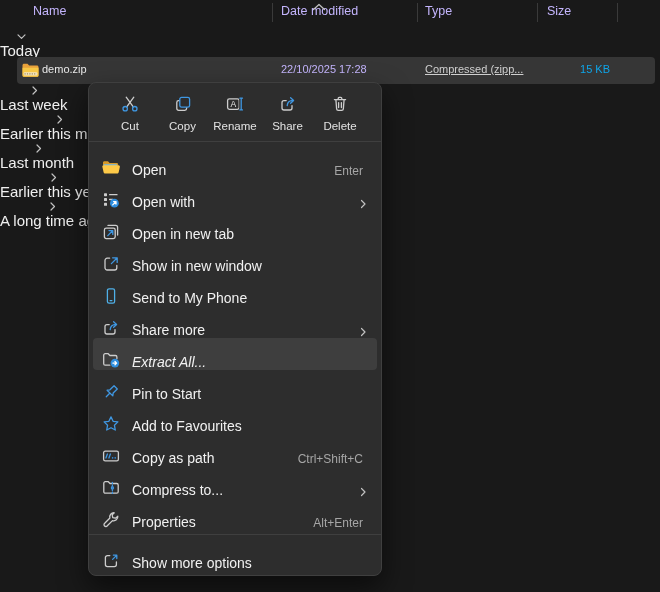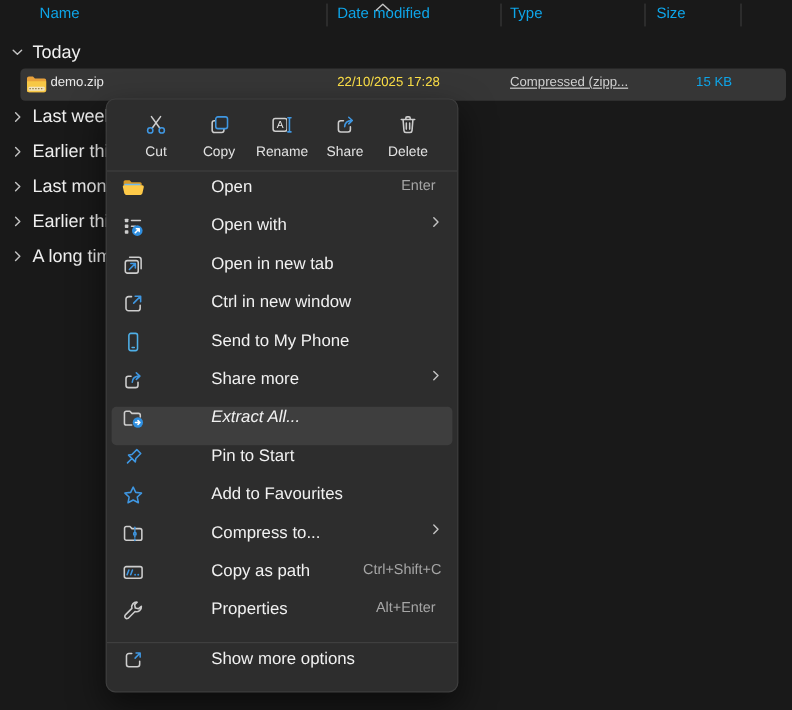--- a/index.html
+++ b/index.html
@@ -1,41 +1,41 @@
 <!DOCTYPE html>
 <html style="--bg: #191919; --menu-bg: #2d2d2d; --menu-border: #3f3f3f; --hover-bg: #3e3e3e; --selection-bg: #363636; --separator: #3f3f3f; --accent: #3f97e2; --accent-fill: #2f8fe0; --icon-gray: #cdcdcd; --text-primary: #f1f1f1; --text-secondary: #a6a6a6; --folder-yellow: #fdc948;"><head>
 <meta charset="utf-8">
 <style>
   html,body{margin:0;padding:0;}
   body{font-family:"Liberation Sans",sans-serif;}
   #screen{position:relative;width:660px;height:592px;background:var(--bg,#191919);overflow:hidden;}
 
   
-  .col-label{position:absolute;top:4px;font-size:12.5px;color:#0ea5e9;white-space:nowrap;}
+  .col-label{position:absolute;top:4px;font-size:12.5px;color:#c4b5fd;white-space:nowrap;}
   .col-sep{position:absolute;top:3px;width:1px;height:19px;background:#3a3a3a;}
   .sort-ind{position:absolute;left:312px;top:-3px;}
 
   
-  .group{position:absolute;left:0;height:24px;display:flex;align-items:center;color:#efefef;font-size:15px;white-space:nowrap;}
+  .group{position:absolute;left:0;height:24px;display:flex;align-items:center;color:#efefef;font-size:15px;white-space:nowrap;flex-direction:column;}
   .gchev{width:11px;height:11px;margin-left:9px;margin-right:7px;display:flex;align-items:center;}
 
   
   .filerow{position:absolute;left:17px;right:5px;top:57px;height:27px;background:var(--selection-bg,#363636);border-radius:4px;font-size:11px;color:#dcdcdc;}
   .filerow .ficon{position:absolute;left:5px;top:6px;}
   .filerow .fname{position:absolute;left:25px;top:6px;color:#e9e9e9;}
-  .filerow .fdate{position:absolute;left:264px;top:6px;color:#fde047;}
+  .filerow .fdate{position:absolute;left:264px;top:6px;color:#c4b5fd;}
   .filerow .ftype{position:absolute;left:408px;top:6px;color:#cfcfcf;text-decoration:underline;}
   .filerow .fsize{position:absolute;right:45px;top:6px;color:#0ea5e9;}
 
   
   .menu{position:absolute;left:88px;top:82px;width:294px;box-sizing:border-box;background:var(--menu-bg,#2d2d2d);border:1px solid var(--menu-border,#3f3f3f);border-radius:8px;padding:4px;box-shadow:0 12px 28px rgba(0,0,0,.55);z-index:10;}
   .cmdbar{display:flex;justify-content:space-between;padding:5px 12px 3px;}
   .cmd{display:flex;flex-direction:column;align-items:center;gap:4px;width:50px;font-size:11.5px;color:#e2e2e2;cursor:default;border-radius:4px;padding:2px 0;}
   .sep{height:1px;background:var(--separator,#3f3f3f);margin:4px -4px;}
-  .mi{display:flex;align-items:flex-start;height:32px;padding:0 6px 0 8px;border-radius:4px;color:var(--text-primary,#f1f1f1);font-size:14px;cursor:default;gap:44px;}
+  .mi{display:flex;align-items:flex-end;height:32px;padding:0 6px 0 8px;border-radius:4px;color:var(--text-primary,#f1f1f1);font-size:14px;cursor:default;}
   .mi.hover{background:var(--hover-bg,#3e3e3e);font-style:italic;}
   .mi .ic{width:20px;height:20px;margin-right:11px;display:flex;align-items:center;justify-content:center;flex:none;}
   .mi .lbl{flex:1;white-space:nowrap;}
   .mi .sc{font-size:12px;color:var(--text-secondary,#a6a6a6);margin-right:8px;white-space:nowrap;}
   .mi .sub{display:flex;margin-right:2px;}
   .mi.footer{height:32px;}
 
   
   .ig{stroke:var(--icon-gray,#cdcdcd);fill:none;stroke-width:1.3;stroke-linecap:round;stroke-linejoin:round;}
   .ib{stroke:var(--accent,#3f97e2);fill:none;stroke-width:1.3;stroke-linecap:round;stroke-linejoin:round;}
@@ -229,21 +229,21 @@
       <span class="lbl">Open in new tab</span>
     </div>
 
     <div class="mi">
       <span class="ic">
         <svg width="20" height="20" viewBox="0 0 20 20">
           <path class="ig" d="M8.6 4.2H6.2A2.2 2.2 0 004 6.4v7.4A2.2 2.2 0 006.2 16h7.4a2.2 2.2 0 002.2-2.2v-2.4"></path>
           <path class="ib" d="M10.4 9.6L16 4M11.6 3.8h4.6v4.6"></path>
         </svg>
       </span>
-      <span class="lbl">Ctrl in new window</span>
+      <span class="lbl">Show in new window</span>
     </div>
 
     <div class="mi">
       <span class="ic">
         <svg width="20" height="20" viewBox="0 0 20 20">
           <rect class="ibc" x="6.4" y="2.8" width="7.2" height="14.4" rx="1.7"></rect>
           <path class="ibc" d="M9.1 14.6h1.8"></path>
         </svg>
       </span>
       <span class="lbl">Send to My Phone</span>
@@ -291,49 +291,49 @@
         <svg width="20" height="20" viewBox="0 0 20 20">
           <path class="ib" d="M10 2.9l2.1 4.4 4.8.6-3.5 3.3.9 4.8L10 13.7 5.7 16l.9-4.8L3.1 7.9l4.8-.6z"></path>
         </svg>
       </span>
       <span class="lbl">Add to Favourites</span>
     </div>
 
     <div class="mi">
       <span class="ic">
         <svg width="20" height="20" viewBox="0 0 20 20">
+          <rect class="ig" x="2.6" y="5.2" width="14.8" height="9.6" rx="1.6"></rect>
+          <path class="ib" d="M6.4 8l-1.5 4M9.4 8l-1.5 4"></path>
+          <circle class="fb" cx="11.6" cy="11.9" r=".8"></circle>
+          <circle class="fb" cx="14.2" cy="11.9" r=".8"></circle>
+        </svg>
+      </span>
+      <span class="lbl">Copy as path</span>
+      <span class="sc">Ctrl+Shift+C</span>
+    </div>
+
+    <div class="mi">
+      <span class="ic">
+        <svg width="20" height="20" viewBox="0 0 20 20">
           <path class="ig" d="M17.2 8.4v5.3c0 .83-.67 1.5-1.5 1.5H4.3a1.5 1.5 0 01-1.5-1.5V5.2c0-.83.67-1.5 1.5-1.5h3L9 5.5h6.7c.83 0 1.5.67 1.5 1.5z"></path>
           <path class="ib" d="M11.4 4.4v1.2m0 1.6v1m0 3.4v1m0 1.6v1.2"></path>
           <rect class="ib" x="10.5" y="9" width="1.8" height="1.8" rx=".4"></rect>
         </svg>
       </span>
       <span class="lbl">Compress to...</span>
       <span class="sub">
         <svg width="12" height="12" viewBox="0 0 12 12">
             <path class="gst" d="M4.5 2.5L8 6l-3.5 3.5"></path>
           </svg>
       </span>
     </div>
 
     <div class="mi">
       <span class="ic">
         <svg width="20" height="20" viewBox="0 0 20 20">
-          <rect class="ig" x="2.6" y="5.2" width="14.8" height="9.6" rx="1.6"></rect>
-          <path class="ib" d="M6.4 8l-1.5 4M9.4 8l-1.5 4"></path>
-          <circle class="fb" cx="11.6" cy="11.9" r=".8"></circle>
-          <circle class="fb" cx="14.2" cy="11.9" r=".8"></circle>
-        </svg>
-      </span>
-      <span class="lbl">Copy as path</span>
-      <span class="sc">Ctrl+Shift+C</span>
-    </div>
-
-    <div class="mi">
-      <span class="ic">
-        <svg width="20" height="20" viewBox="0 0 20 20">
           <path class="ig" d="M16.8 6.2a4.1 4.1 0 01-5.3 4.4l-5.2 5.2a1.85 1.85 0 11-2.6-2.6l5.2-5.2A4.1 4.1 0 0113.3 2.8l-2.1 2.1.55 2.75 2.75.55z"></path>
         </svg>
       </span>
       <span class="lbl">Properties</span>
       <span class="sc">Alt+Enter</span>
     </div>
 
     <div class="sep"></div>
 
     <div class="mi footer">

